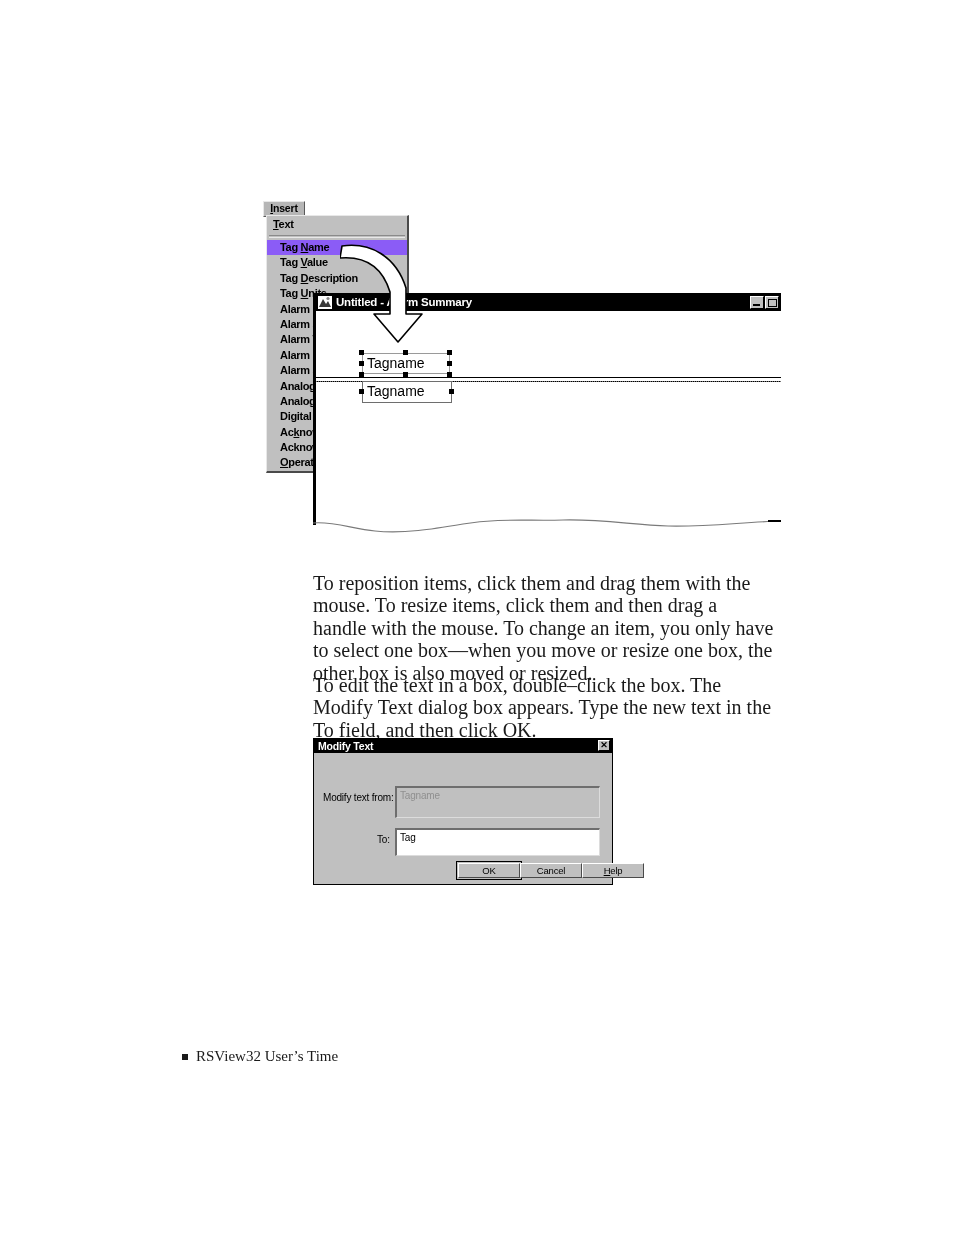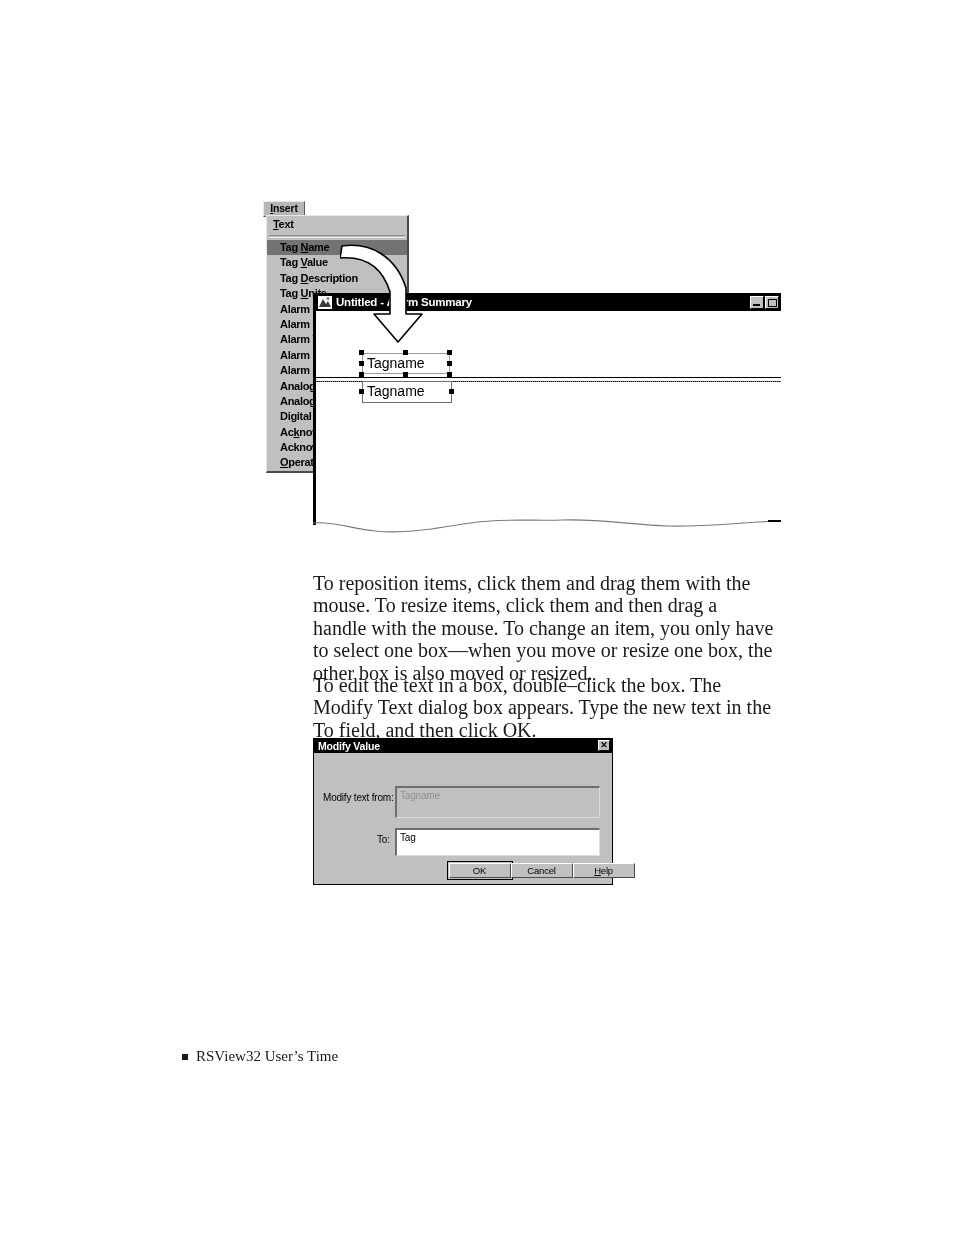--- a/index.html
+++ b/index.html
@@ -68,21 +68,21 @@
     line-height: 15.4px;
     padding-left: 13px;
     font-size: 11px;
     font-weight: bold;
     color: #000;
     white-space: nowrap;
     letter-spacing: -0.3px;
   }
   .menu-item.first { height: 17px; line-height: 17px; padding-left: 6px; }
   .menu-item.selected {
-    background: #737373;
+    background: #8b5cf6;
     color: #000;
   }
   .menu-sep {
     height: 1px;
     margin: 2px 2px 2px 2px;
     border-top: 1px solid #8a8a8a;
     border-bottom: 1px solid #e8e8e8;
   }
   .menu-item u { text-decoration: underline; }
 
@@ -321,21 +321,21 @@
     border-bottom: 1px solid #dcdcdc;
     color: #000;
   }
 
   .dlg-buttons {
     position: absolute;
     left: 81px;
     top: 110px;
     width: 205px;
     display: flex;
-    justify-content: center;
+    justify-content: flex-end;
     padding-left: 44px;
   }
   .dlg-btn {
     width: 62px;
     height: 15px;
     background: #c0c0c0;
     border-top: 1px solid #ffffff;
     border-left: 1px solid #ffffff;
     border-right: 1px solid #4a4a4a;
     border-bottom: 1px solid #4a4a4a;
@@ -458,21 +458,21 @@
              C 42 30, 24 20, 0 22
              Z" fill="#ffffff" stroke="#000000" stroke-width="1.6" stroke-linejoin="round"></path>
   </svg>
 </div>
 
 <p class="body-para" id="para-1">To reposition items, click them and drag them with the mouse. To resize items, click them and then drag a handle with the mouse. To change an item, you only have to select one box—when you move or resize one box, the other box is also moved or resized.</p>
 <p class="body-para" id="para-2">To edit the text in a box, double–click the box. The Modify Text dialog box appears. Type the new text in the To field, and then click OK.</p>
 
 <div class="dialog">
   <div class="dlg-titlebar">
-    <span>Modify Value</span>
+    <span>Modify Text</span>
     <span class="dlg-close">✕</span>
   </div>
   <div class="dlg-body">
     <span class="dlg-label" id="lbl-from">Modify text from:</span>
     <div class="dlg-field" id="field-from">Tagname</div>
 
     <span class="dlg-label" id="lbl-to">To:</span>
     <div class="dlg-field" id="field-to">Tag</div>
 
     <div class="dlg-buttons">

